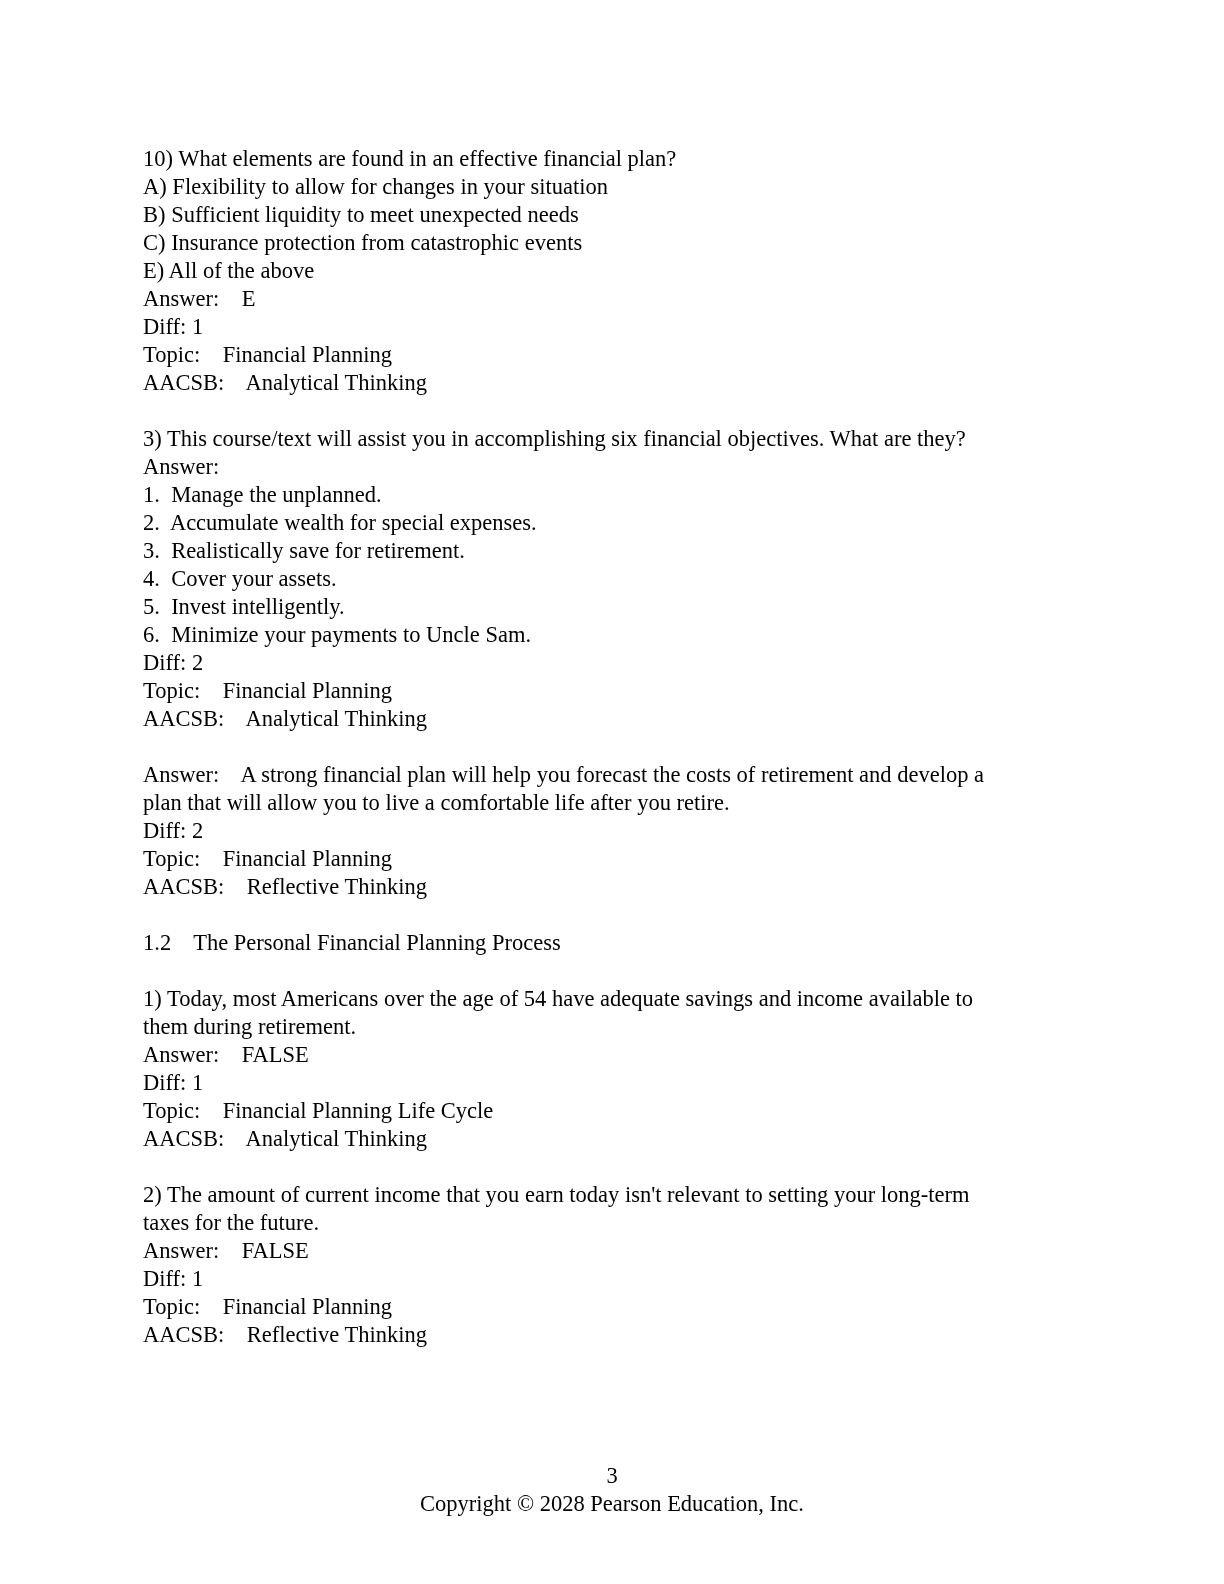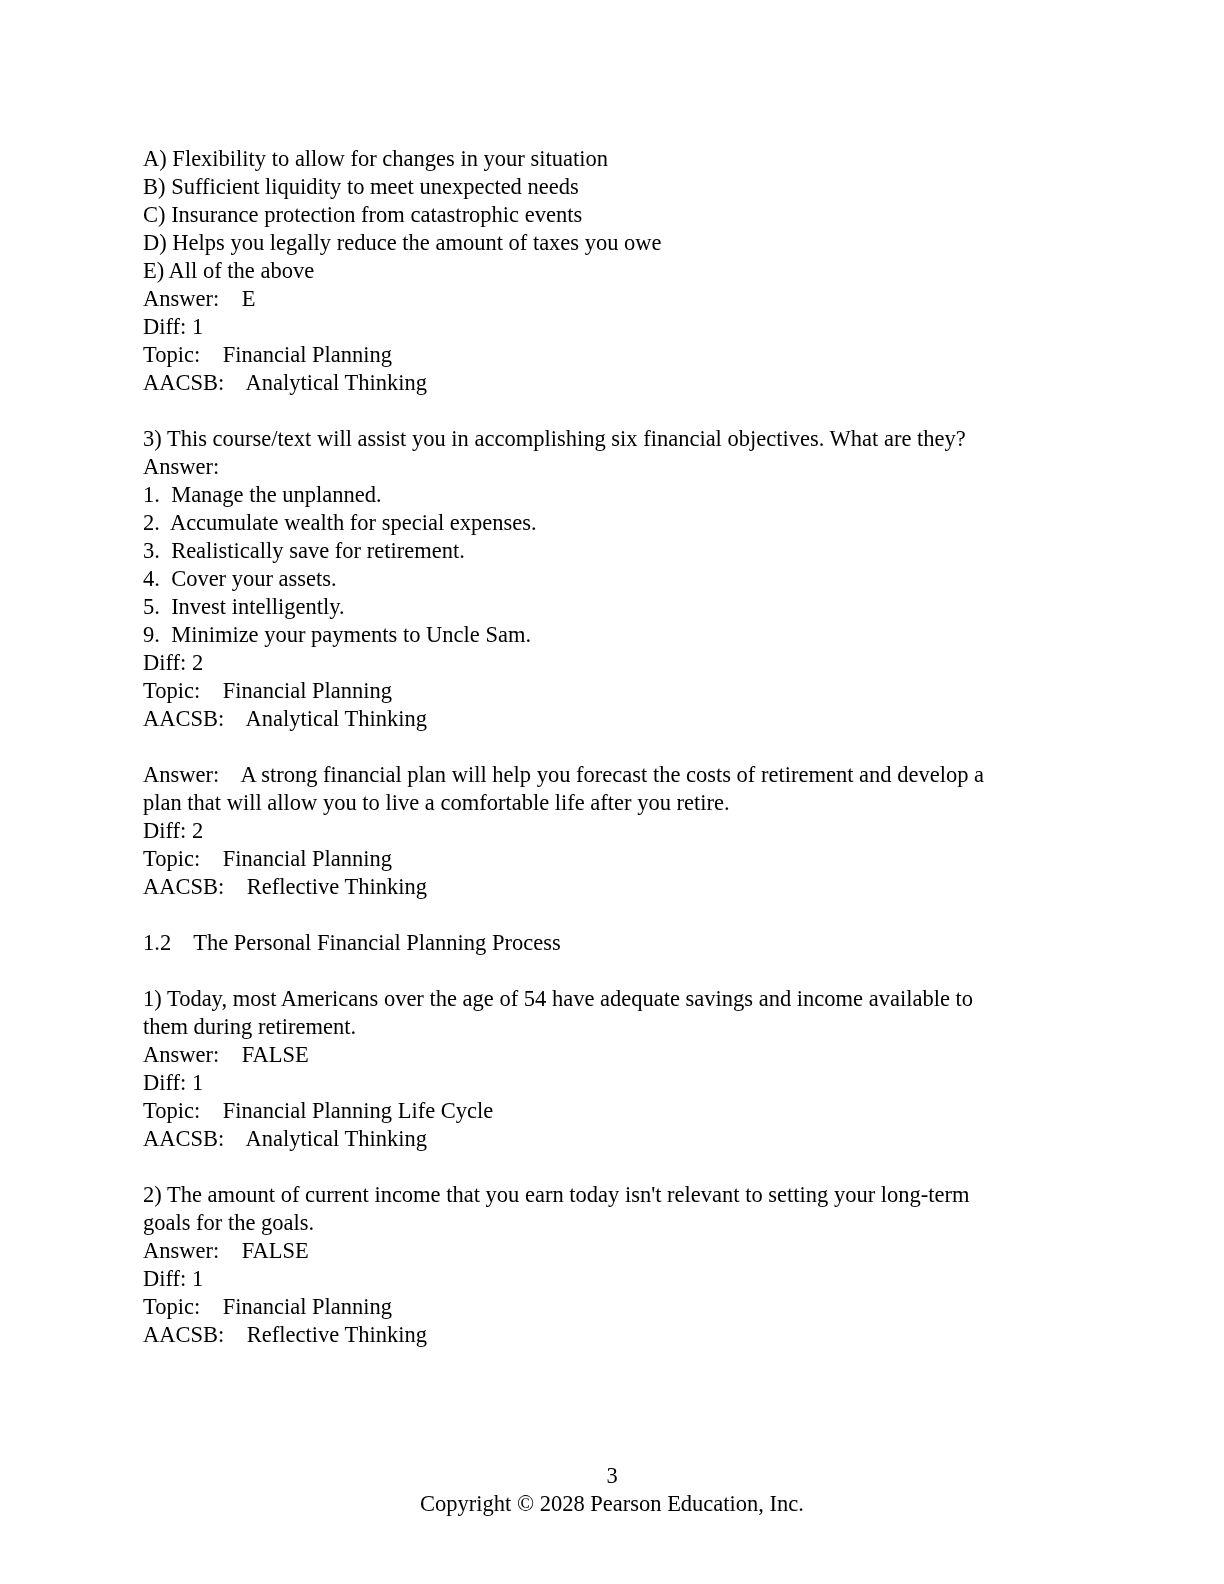--- a/index.html
+++ b/index.html
@@ -44,39 +44,39 @@
   .footer .line {
     white-space: pre;
   }
 </style>
 </head>
 <body>
 
 <div class="page">
   <div class="content">
       <div class="block question">
+        <div class="line">10) What elements are found in an effective financial plan?</div>
         <div class="line">A) Flexibility to allow for changes in your situation</div>
         <div class="line">B) Sufficient liquidity to meet unexpected needs</div>
         <div class="line">C) Insurance protection from catastrophic events</div>
-        <div class="line">D) Helps you legally reduce the amount of taxes you owe</div>
         <div class="line">E) All of the above</div>
         <div class="line">Answer:    E</div>
         <div class="line">Diff: 1</div>
         <div class="line">Topic:    Financial Planning</div>
         <div class="line">AACSB:    Analytical Thinking</div>
       </div>
       <div class="block question">
         <div class="line">3) This course/text will assist you in accomplishing six financial objectives. What are they?</div>
         <div class="line">Answer:</div>
         <div class="line">1.  Manage the unplanned.</div>
         <div class="line">2.  Accumulate wealth for special expenses.</div>
         <div class="line">3.  Realistically save for retirement.</div>
         <div class="line">4.  Cover your assets.</div>
         <div class="line">5.  Invest intelligently.</div>
-        <div class="line">9.  Minimize your payments to Uncle Sam.</div>
+        <div class="line">6.  Minimize your payments to Uncle Sam.</div>
         <div class="line">Diff: 2</div>
         <div class="line">Topic:    Financial Planning</div>
         <div class="line">AACSB:    Analytical Thinking</div>
       </div>
       <div class="block question">
         <div class="line">Answer:    A strong financial plan will help you forecast the costs of retirement and develop a</div>
         <div class="line">plan that will allow you to live a comfortable life after you retire.</div>
         <div class="line">Diff: 2</div>
         <div class="line">Topic:    Financial Planning</div>
         <div class="line">AACSB:    Reflective Thinking</div>
@@ -87,21 +87,21 @@
       <div class="block question">
         <div class="line">1) Today, most Americans over the age of 54 have adequate savings and income available to</div>
         <div class="line">them during retirement.</div>
         <div class="line">Answer:    FALSE</div>
         <div class="line">Diff: 1</div>
         <div class="line">Topic:    Financial Planning Life Cycle</div>
         <div class="line">AACSB:    Analytical Thinking</div>
       </div>
       <div class="block question">
         <div class="line">2) The amount of current income that you earn today isn't relevant to setting your long-term</div>
-        <div class="line">goals for the goals.</div>
+        <div class="line">taxes for the future.</div>
         <div class="line">Answer:    FALSE</div>
         <div class="line">Diff: 1</div>
         <div class="line">Topic:    Financial Planning</div>
         <div class="line">AACSB:    Reflective Thinking</div>
       </div>
     </div>
   <div class="footer">
     <div class="line">3</div>
     <div class="line">Copyright © 2028 Pearson Education, Inc.</div>
   </div>

